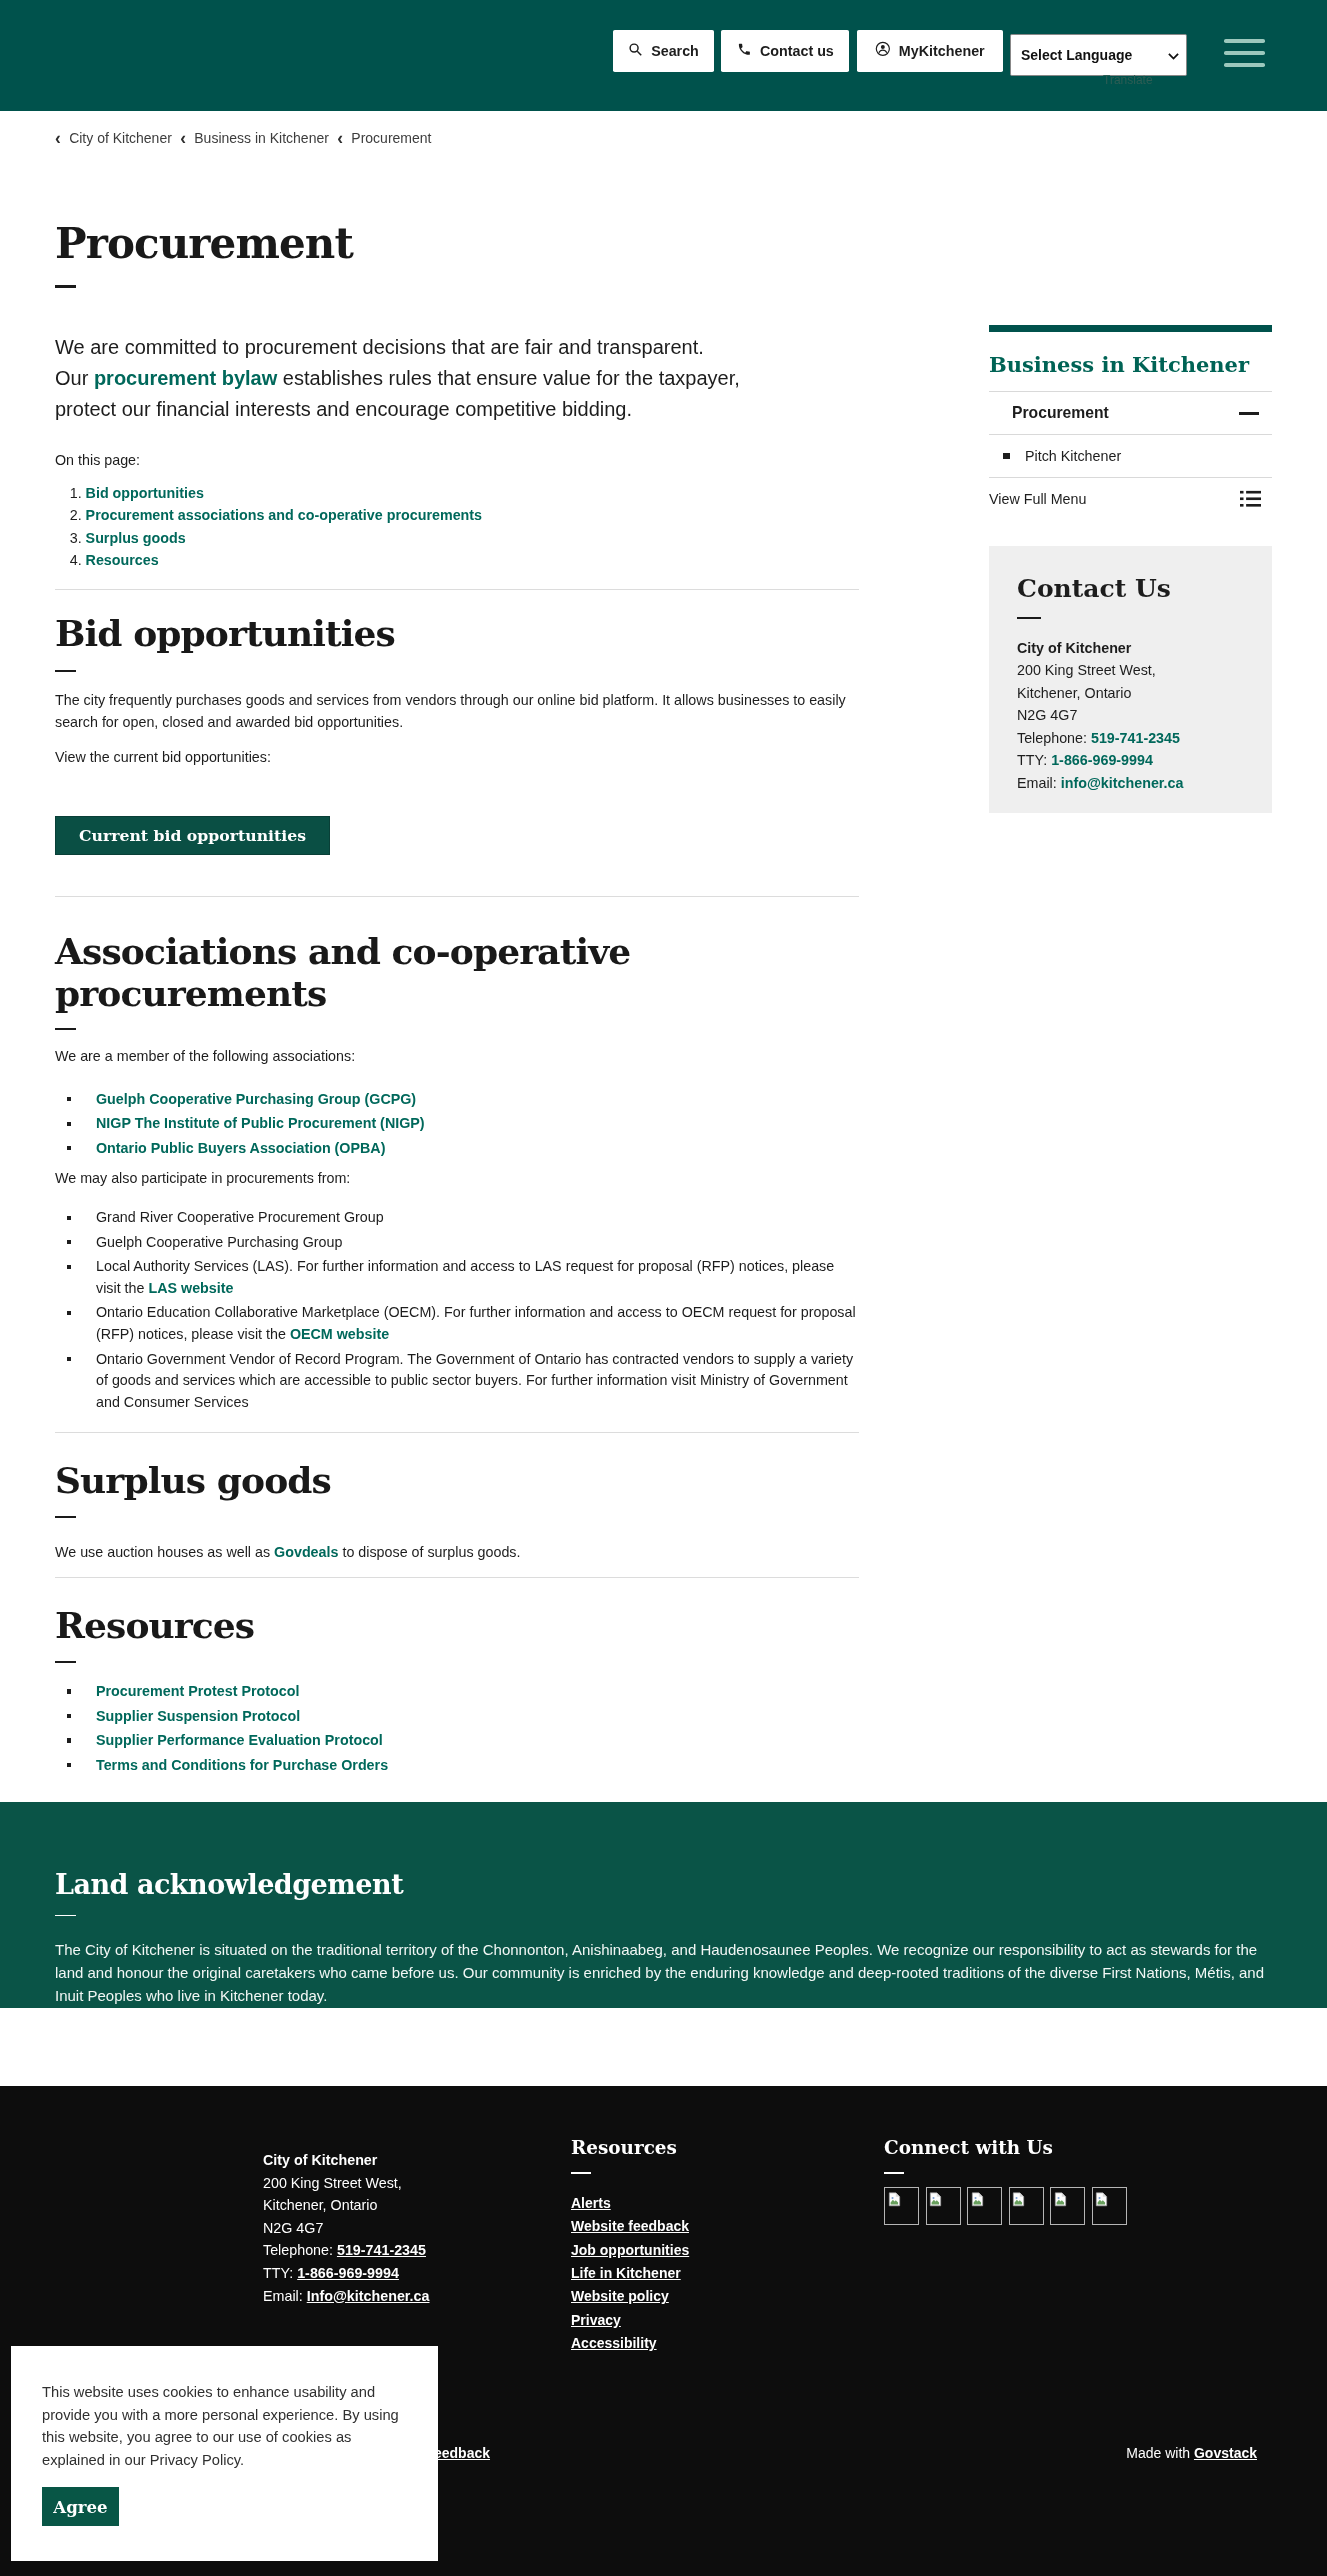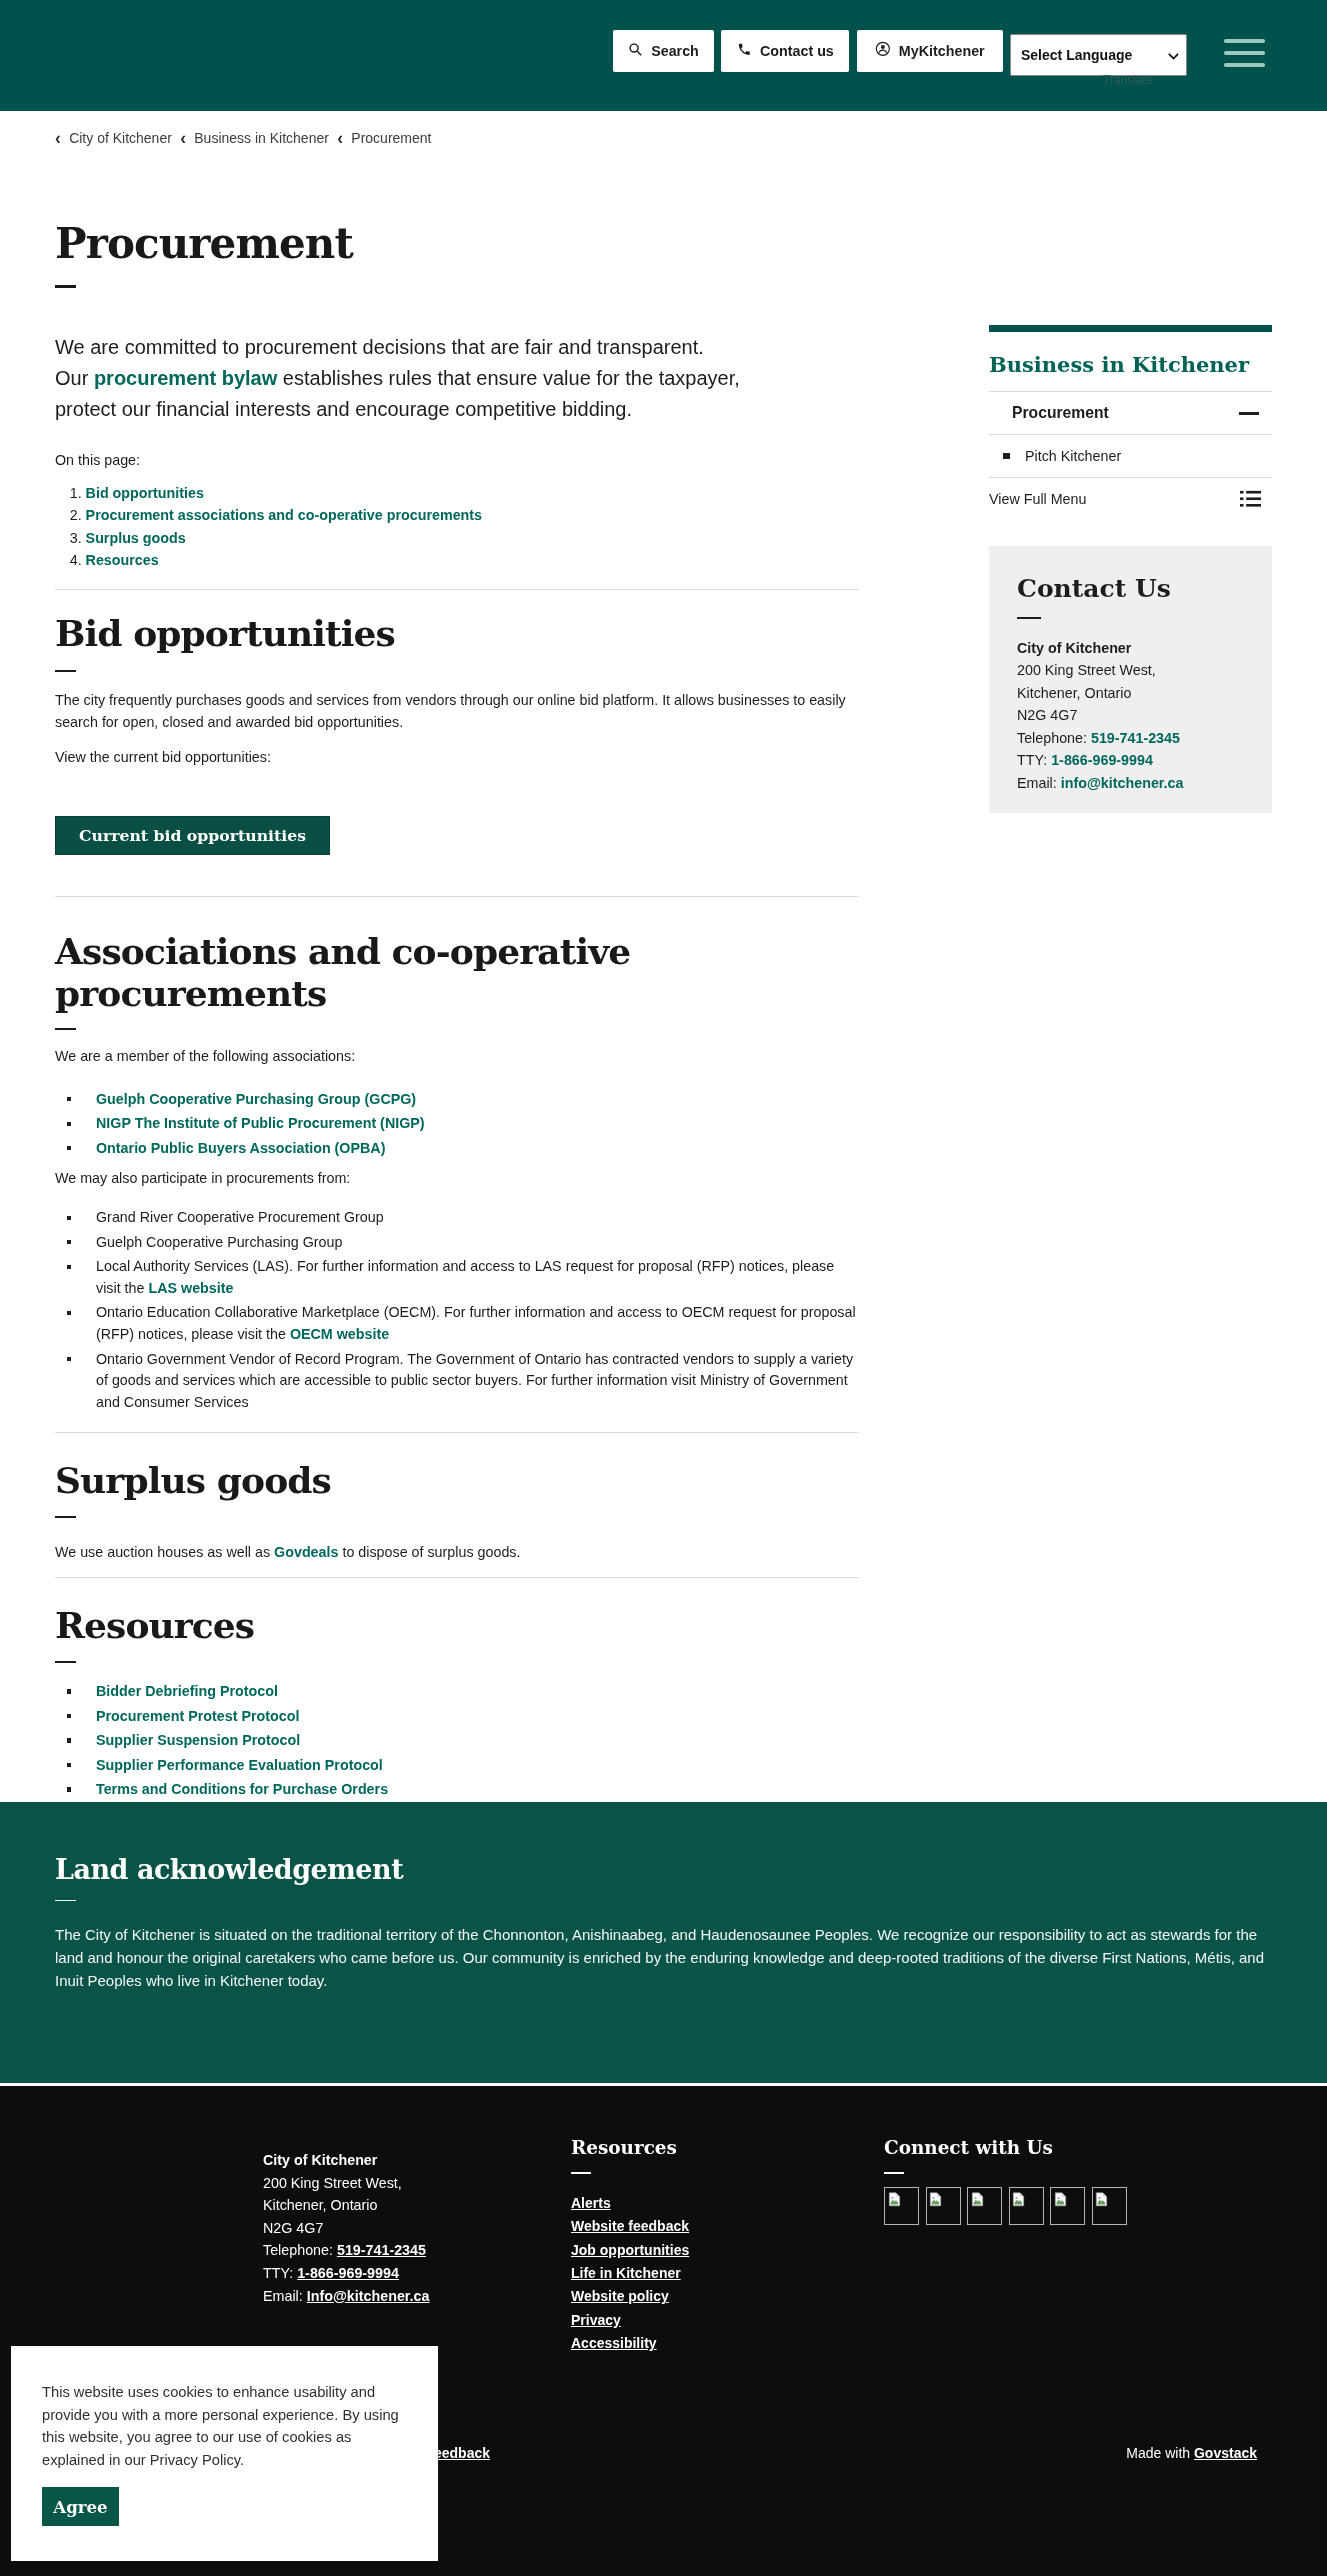--- a/index.html
+++ b/index.html
@@ -63,22 +63,22 @@
   .s-menu{position:relative;display:block;padding:13px 37px 13px 0;font-size:14.3px;color:#1d1d1d;}
   .s-menu svg{position:absolute;right:11px;top:12px;}
 
   .card{margin-top:26px;background:#EFEFEF;height:267px;box-sizing:border-box;padding:28px 22px 0 28px;}
   .card h3{margin:0;font:700 25px/29.5px "DejaVu Serif",serif;color:#1d1d1d;}
   .card .dash{width:24px;height:1.8px;margin-top:13px;}
   .card p{margin:18.4px 0 0 0;font-size:14.3px;line-height:22.4px;}
   .card .org{font-weight:700;}
 
   
-  .landack{position:absolute;left:0;top:1802px;width:1327px;height:281px;background:#0A5447;box-sizing:border-box;
-           padding:52px 55px 0 55px;color:#fff;}
+  .landack{position:absolute;left:0;top:1802px;width:1327px;height:206px;background:#0A5447;box-sizing:border-box;
+           padding:67px 55px 0 55px;color:#fff;}
   .landack h2{margin:0;font:700 27px/31px "DejaVu Serif",serif;letter-spacing:-0.5px;color:#fff;}
   .landack .dash{margin-top:14.7px;}
   .landack p{margin:22px 0 0 0;max-width:1218px;font-size:15px;line-height:23px;color:#F2F7F5;}
 
   
   .footer{position:absolute;left:0;top:2086px;width:1327px;height:490px;background:#0D0D0D;color:#fff;}
   .f-col{position:absolute;font-size:14.3px;line-height:22.6px;}
   .f-col1{left:263px;top:63px;}
   .f-col1 .org{font-weight:700;}
   .f-link{color:#fff;font-weight:700;text-decoration:underline;}
@@ -197,21 +197,20 @@
 
     <hr class="rule">
     <h2 class="sec" style="margin-top:26px">Surplus goods</h2>
     <div class="dash thin" style="margin-top:14.7px"></div>
     <p class="body-p" style="margin-top:23px"><span>We use auction houses as well as </span><a class="glink">Govdeals</a><span> to dispose of surplus goods.</span></p>
 
     <hr class="rule" style="margin-top:14.7px">
     <h2 class="sec" style="margin-top:26px">Resources</h2>
     <div class="dash thin" style="margin-top:14.7px"></div>
     <ul class="sq">
-      <li><a class="glink">Bidder Debriefing Protocol</a></li>
       <li><a class="glink">Procurement Protest Protocol</a></li>
       <li><a class="glink">Supplier Suspension Protocol</a></li>
       <li><a class="glink">Supplier Performance Evaluation Protocol</a></li>
       <li><a class="glink">Terms and Conditions for Purchase Orders</a></li>
     </ul>
   </main>
 
   <aside class="sidebar">
     <div class="s-topbar"></div>
     <a class="s-head serif">Business in Kitchener</a>

